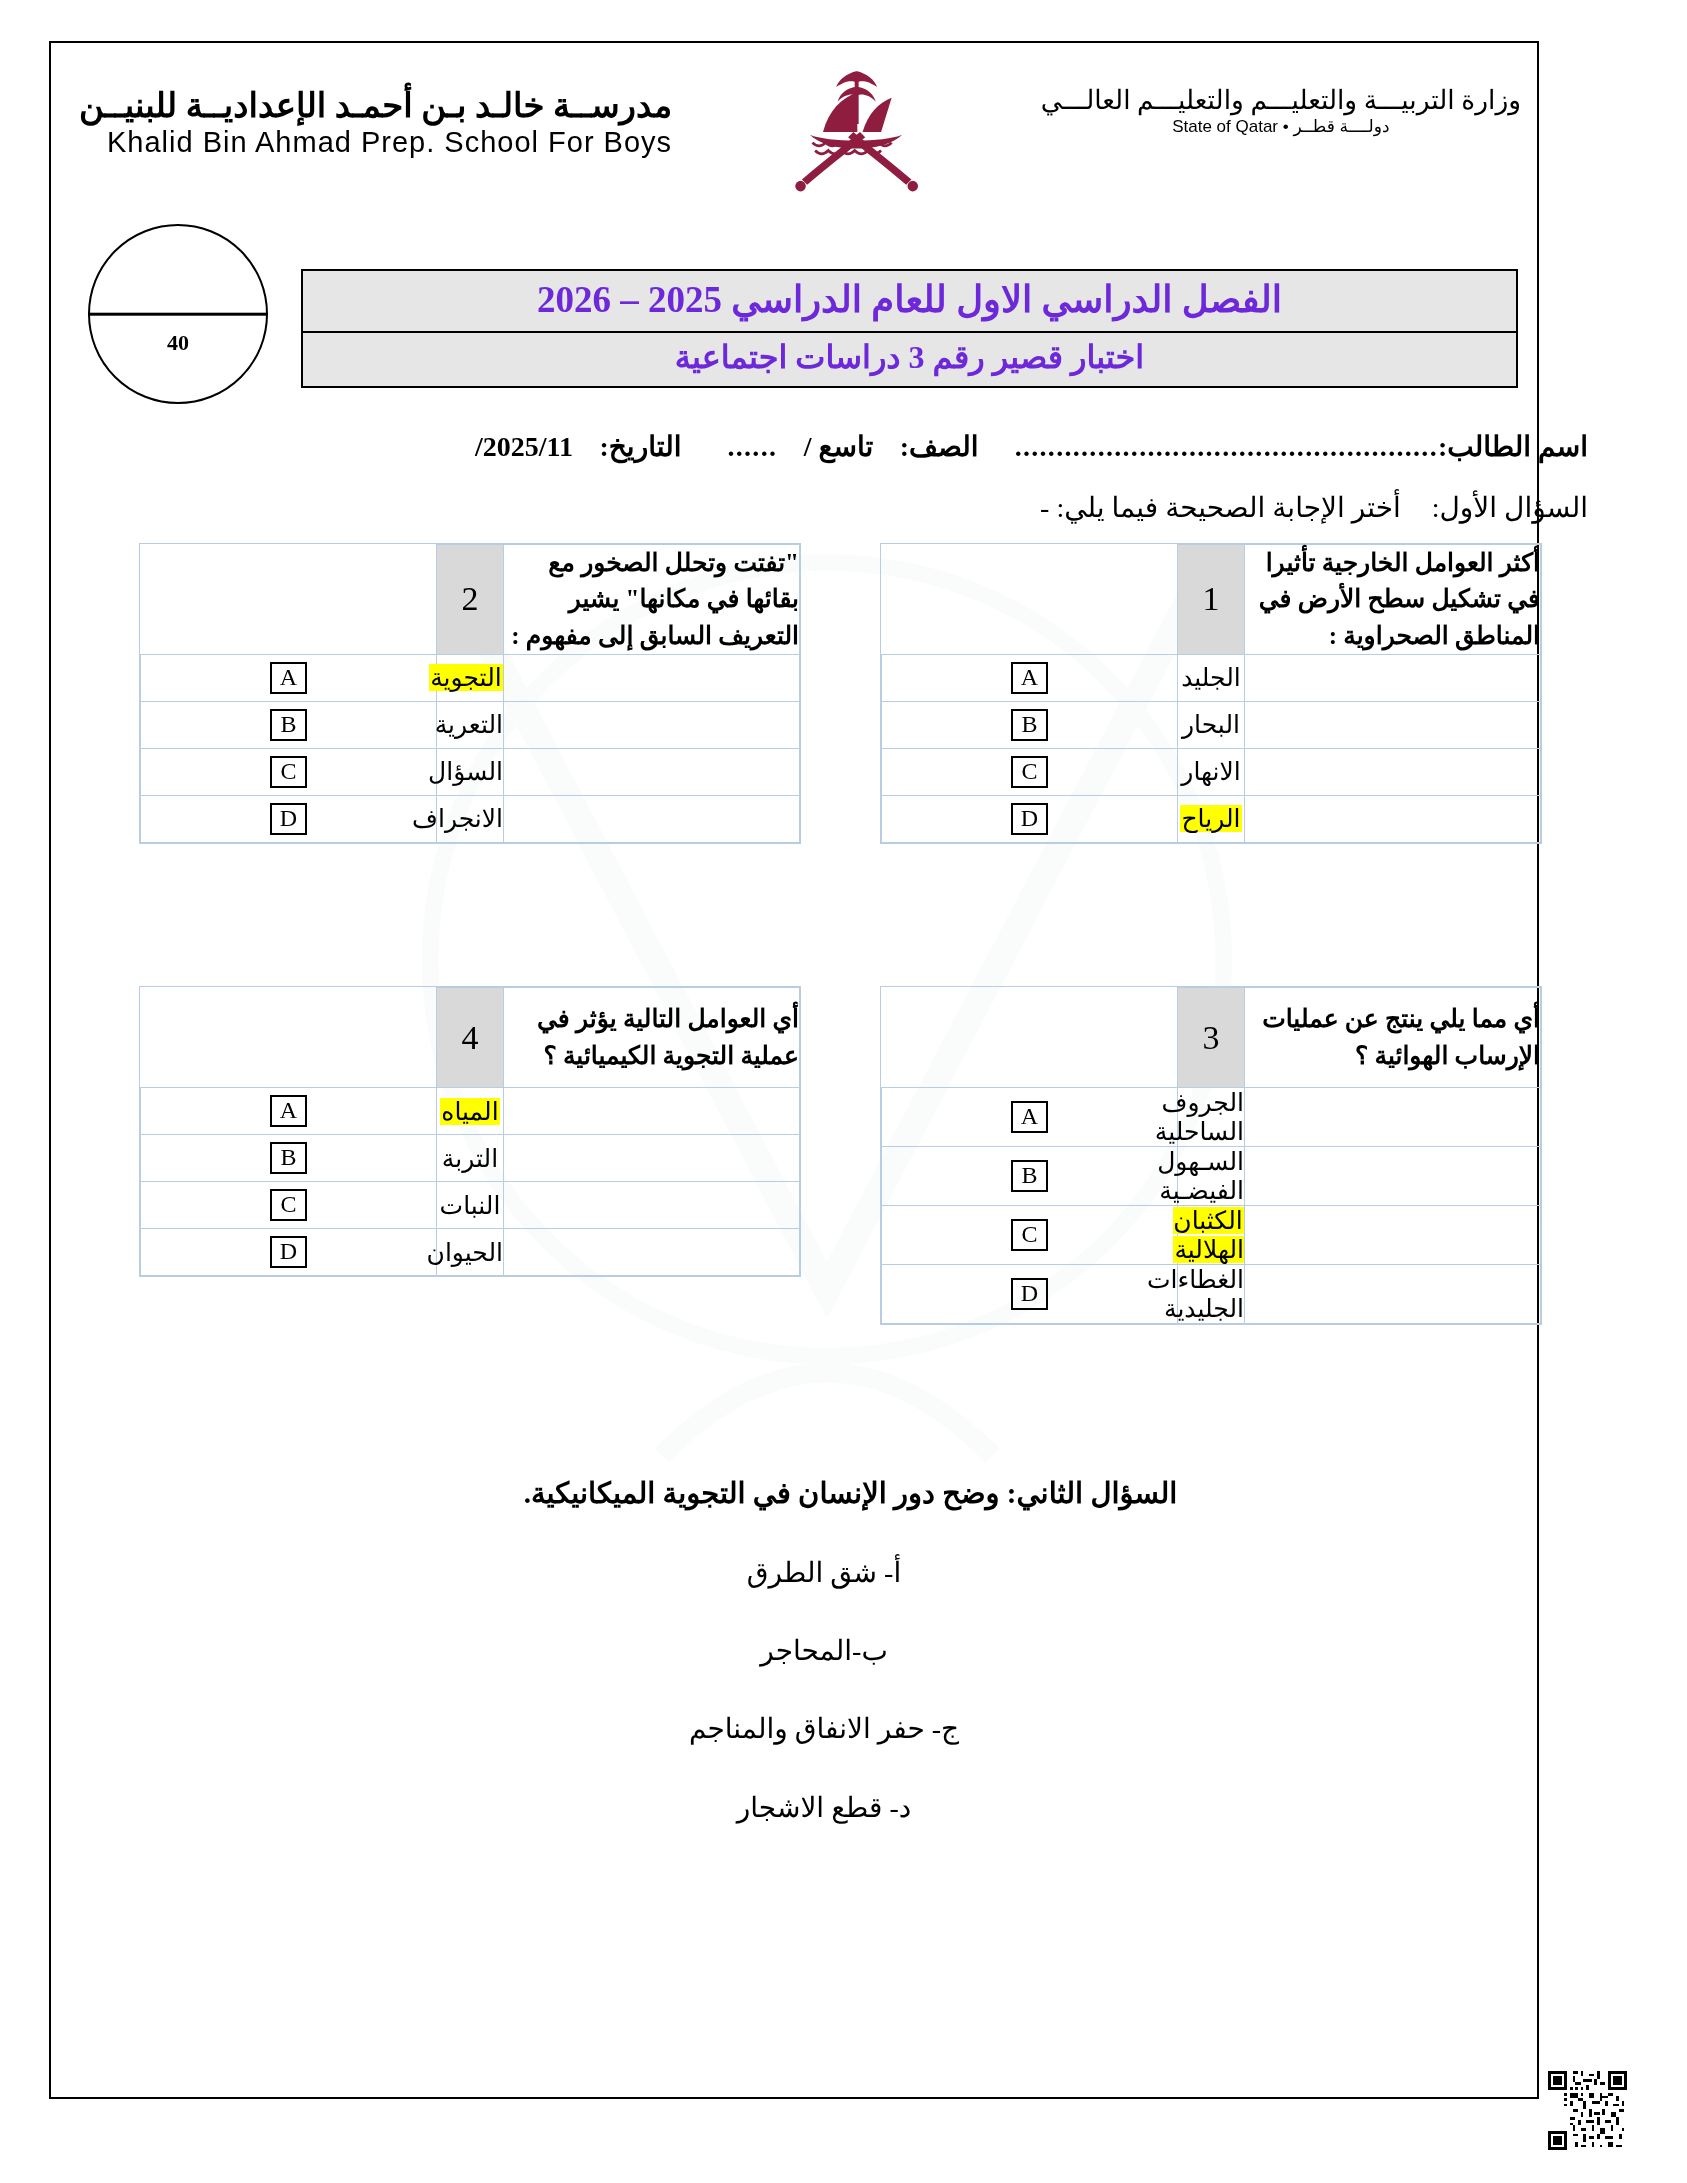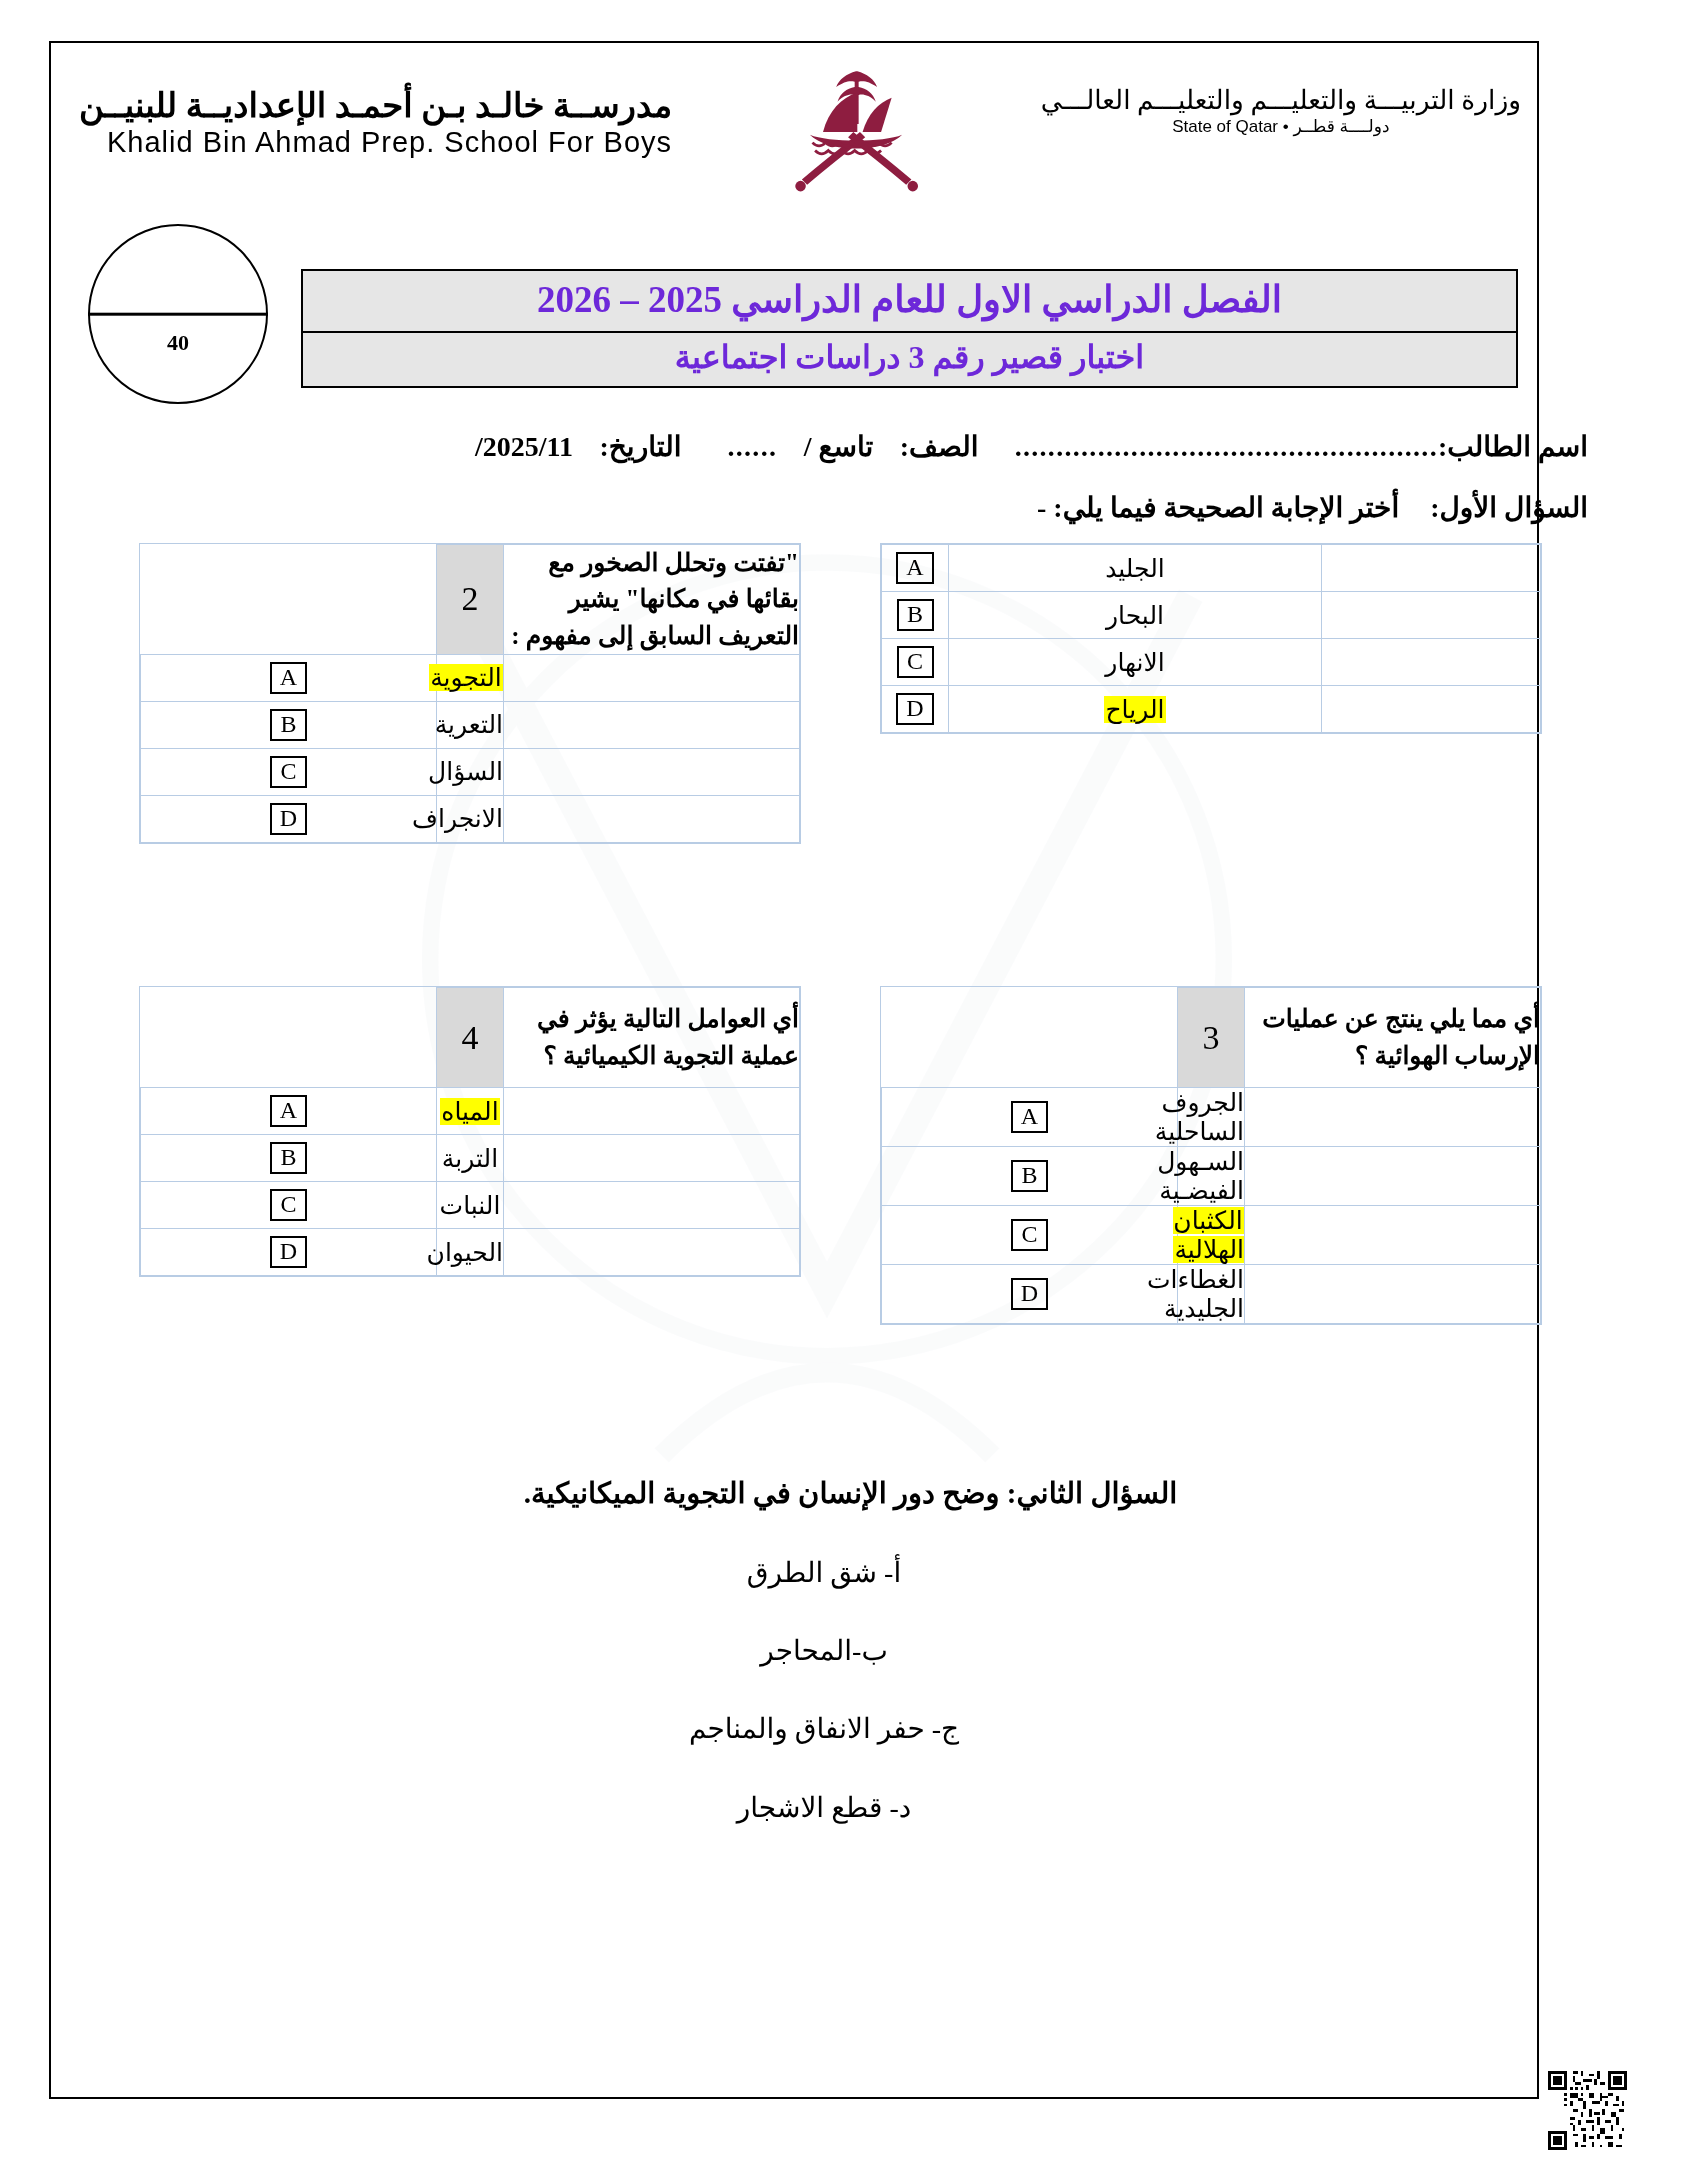--- a/index.html
+++ b/index.html
@@ -188,21 +188,21 @@
   .info-line .gap-b { width: 36px; display:inline-block; }
   .info-line .gap-c { width: 46px; display:inline-block; }
 
   
   .q1-heading {
     position: absolute;
     right: 99px;
     top: 491px;
     direction: rtl;
     font-size: 28px;
-    font-weight: 700;
+    font-weight: 400;
     color: #000;
     white-space: nowrap;
   }
   .q1-heading .sp { display:inline-block; width: 17px; }
 
   
   .mcq-area {
     position: absolute;
     left: 139px;
     top: 543px;
@@ -394,20 +394,24 @@
     <span>السؤال الأول:</span>
     <span class="sp"></span>
     <span>أختر الإجابة الصحيحة فيما يلي: -</span>
   </div>
 
   <div class="mcq-area">
 
     <div class="qbox q1">
       <table class="qtable">
         <tbody>
+            <tr>
+          <td class="q-text-cell">أكثر العوامل الخارجية تأثيرا في تشكيل سطح الأرض في المناطق الصحراوية :</td>
+          <td class="q-num-cell">1</td>
+        </tr>
         <tr>
           <td class="opt-blank-cell"></td>
           <td class="opt-text-cell">الجليد</td>
           <td class="opt-letter-cell"><span class="opt-letter">A</span></td>
         </tr>
         <tr>
           <td class="opt-blank-cell"></td>
           <td class="opt-text-cell">البحار</td>
           <td class="opt-letter-cell"><span class="opt-letter">B</span></td>
         </tr>

